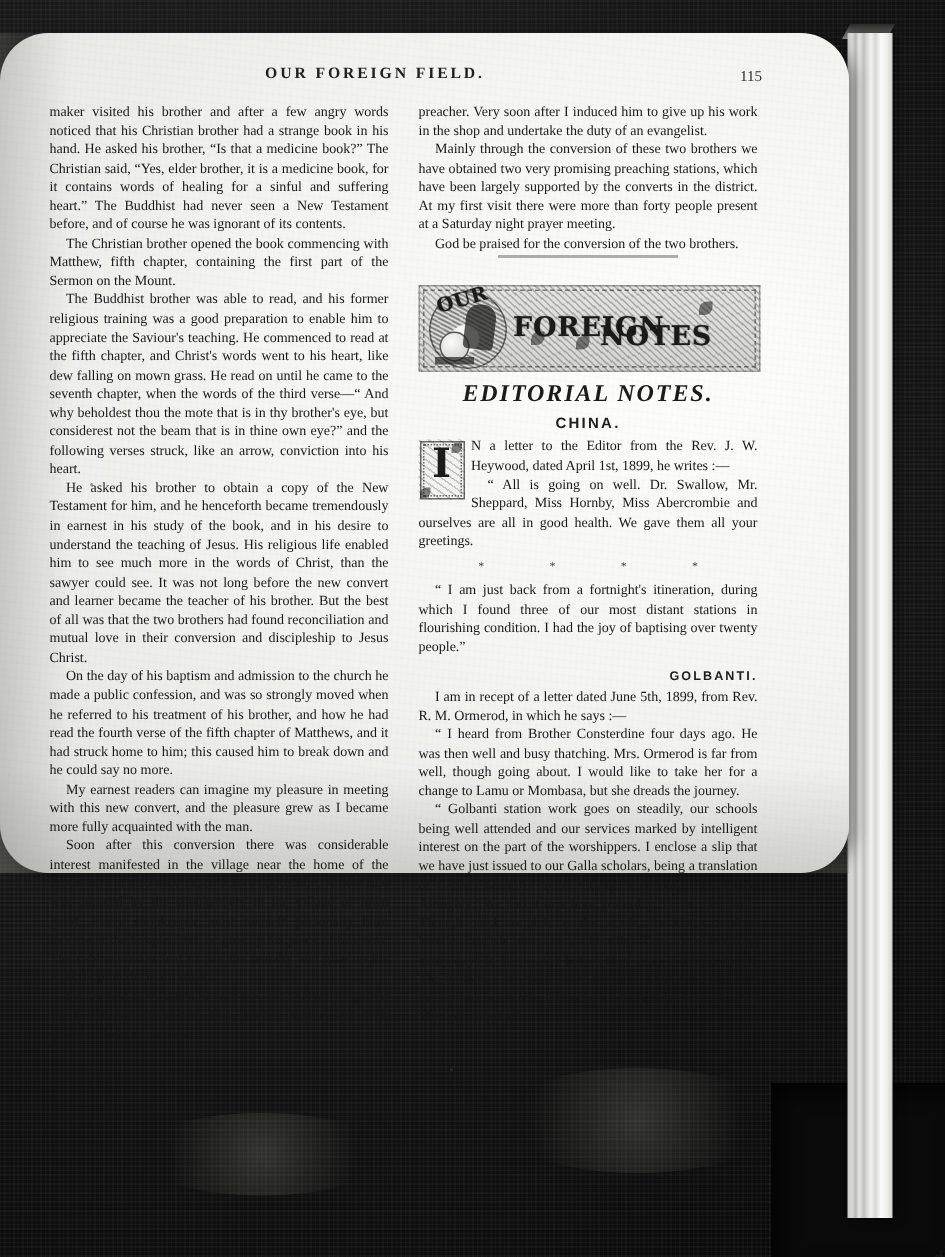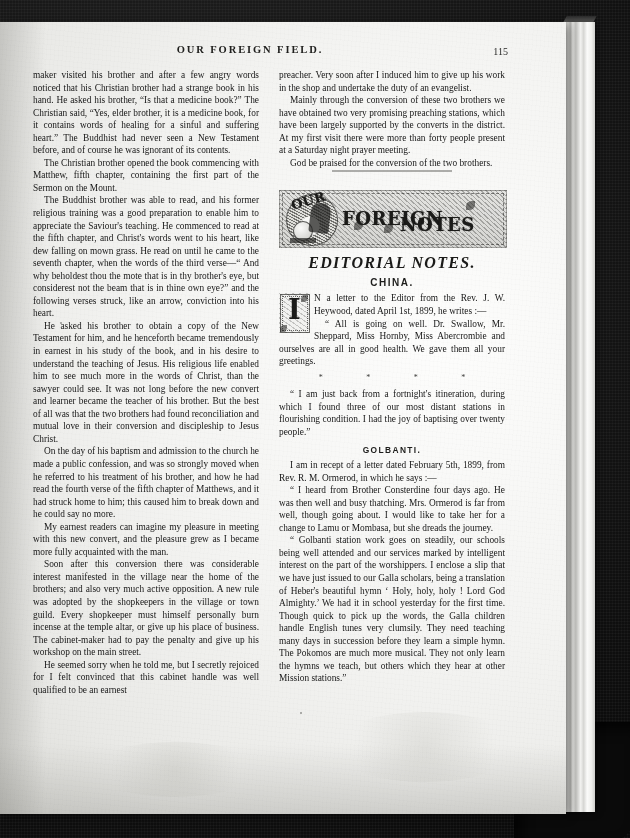--- a/index.html
+++ b/index.html
@@ -24,24 +24,24 @@
   .page-edges{position:absolute;top:22px;right:35px;width:30px;height:790px;
       background:linear-gradient(90deg,
         #c9c9c6 0%, #d8d8d5 10%, #b9b9b6 18%, #e6e6e3 26%,
         #c2c2bf 36%, #f2f2f0 52%, #d6d6d3 62%, #fbfbfa 74%,
         #efefec 88%, #cfcfcc 100%);
       box-shadow:2px 0 6px rgba(0,0,0,.55);}
   .page-edges-top{position:absolute;top:16px;right:36px;width:30px;height:10px;
       background:linear-gradient(180deg,#2a2a2a,#8a8a87);transform:skewX(-28deg);}
 
   
-  .leaf{position:absolute;left:0;top:22px;width:566px;height:792px;
+  .leaf{position:absolute;left:0;top:22px;width:566px;height:560px;
       background:
         radial-gradient(ellipse at 78% 40%, #fdfdfc 0%, #f4f4f2 45%, #e9e9e6 80%, #dcdcd8 100%);
-      box-shadow:3px 2px 10px rgba(0,0,0,.45);}
+      box-shadow:3px 2px 10px rgba(0,0,0,.45);border-radius:32px;}
   .leaf-grain{position:absolute;inset:0;opacity:.45;
       background-image:
         repeating-linear-gradient(94deg, rgba(0,0,0,.022) 0 1px, transparent 1px 4px),
         repeating-linear-gradient(6deg, rgba(0,0,0,.018) 0 1px, transparent 1px 5px);}
   .leaf-shade-left{position:absolute;left:0;top:0;width:46px;height:100%;
       background:linear-gradient(90deg, rgba(120,120,115,.30), rgba(120,120,115,0));}
   .leaf-shade-bottom{position:absolute;left:0;bottom:0;width:100%;height:70px;
       background:linear-gradient(0deg, rgba(130,130,124,.28), rgba(130,130,124,0));}
   .leaf-blotch{position:absolute;border-radius:50%;
       background:radial-gradient(circle, rgba(170,170,162,.22), rgba(170,170,162,0) 70%);}
@@ -94,21 +94,21 @@
   .mast-foreign{left:62px;top:22px;font-size:18px;}
   .mast-field{left:120px;top:28px;font-size:18px;}
   .mast-leaf{position:absolute;width:9px;height:9px;border-radius:60% 0 60% 0;
       background:rgba(30,30,28,.55);}
 
   .mast-title{margin-top:4px;text-align:center;font-style:italic;font-weight:bold;
       font-size:16px;letter-spacing:1.3px;color:#1b1b19;}
 
   .secthead{text-align:center;font-size:10px;letter-spacing:1.5px;font-weight:bold;
       margin:7px 0 3px 0;color:#1d1d1b;font-family:"Liberation Sans",sans-serif;}
-  .subhead{text-align:center;font-size:8.4px;letter-spacing:1.4px;font-weight:bold;
+  .subhead{text-align:right;font-size:8.4px;letter-spacing:1.4px;font-weight:bold;
       margin:6px 0 2px 0;color:#1d1d1b;font-family:"Liberation Sans",sans-serif;}
 
   .stars{display:flex;justify-content:space-around;margin:4px 18px 4px 18px;
       font-size:8px;color:#3a3a38;}
 
   
   .dropwrap{position:relative;}
   .dropcap{float:left;width:31px;height:40px;margin:1px 4px 0 0;position:relative;
       background:
         repeating-linear-gradient(35deg, rgba(30,30,28,.22) 0 1px, transparent 1px 4px),
@@ -205,21 +205,21 @@
             <span>*</span>
             <span>*</span>
             <span>*</span>
             <span>*</span>
           </div>
 
           <p>“ I am just back from a fortnight's itineration, during which I found three of our most distant stations in flourishing condition. I had the joy of baptising over twenty people.”</p>
 
           <div class="subhead">GOLBANTI.</div>
 
-          <p>I am in recept of a letter dated February 5th, 1899, from Rev. R. M. Ormerod, in which he says :—</p>
+          <p>I am in recept of a letter dated June 5th, 1899, from Rev. R. M. Ormerod, in which he says :—</p>
           <p>“ I heard from Brother Consterdine four days ago. He was then well and busy thatching. Mrs. Ormerod is far from well, though going about. I would like to take her for a change to Lamu or Mombasa, but she dreads the journey.</p>
           <p>“ Golbanti station work goes on steadily, our schools being well attended and our services marked by intelligent interest on the part of the worshippers. I enclose a slip that we have just issued to our Galla scholars, being a translation of Heber's beautiful hymn ‘ Holy, holy, holy ! Lord God Almighty.’ We had it in school yesterday for the first time. Though quick to pick up the words, the Galla children handle English tunes very clumsily. They need teaching many days in succession before they learn a simple hymn. The Pokomos are much more musical. They not only learn the hymns we teach, but others which they hear at other Mission stations.”</p>
         </div>
 
       </div>
     </div>
   </div>
 </div>
 
 </body></html>

